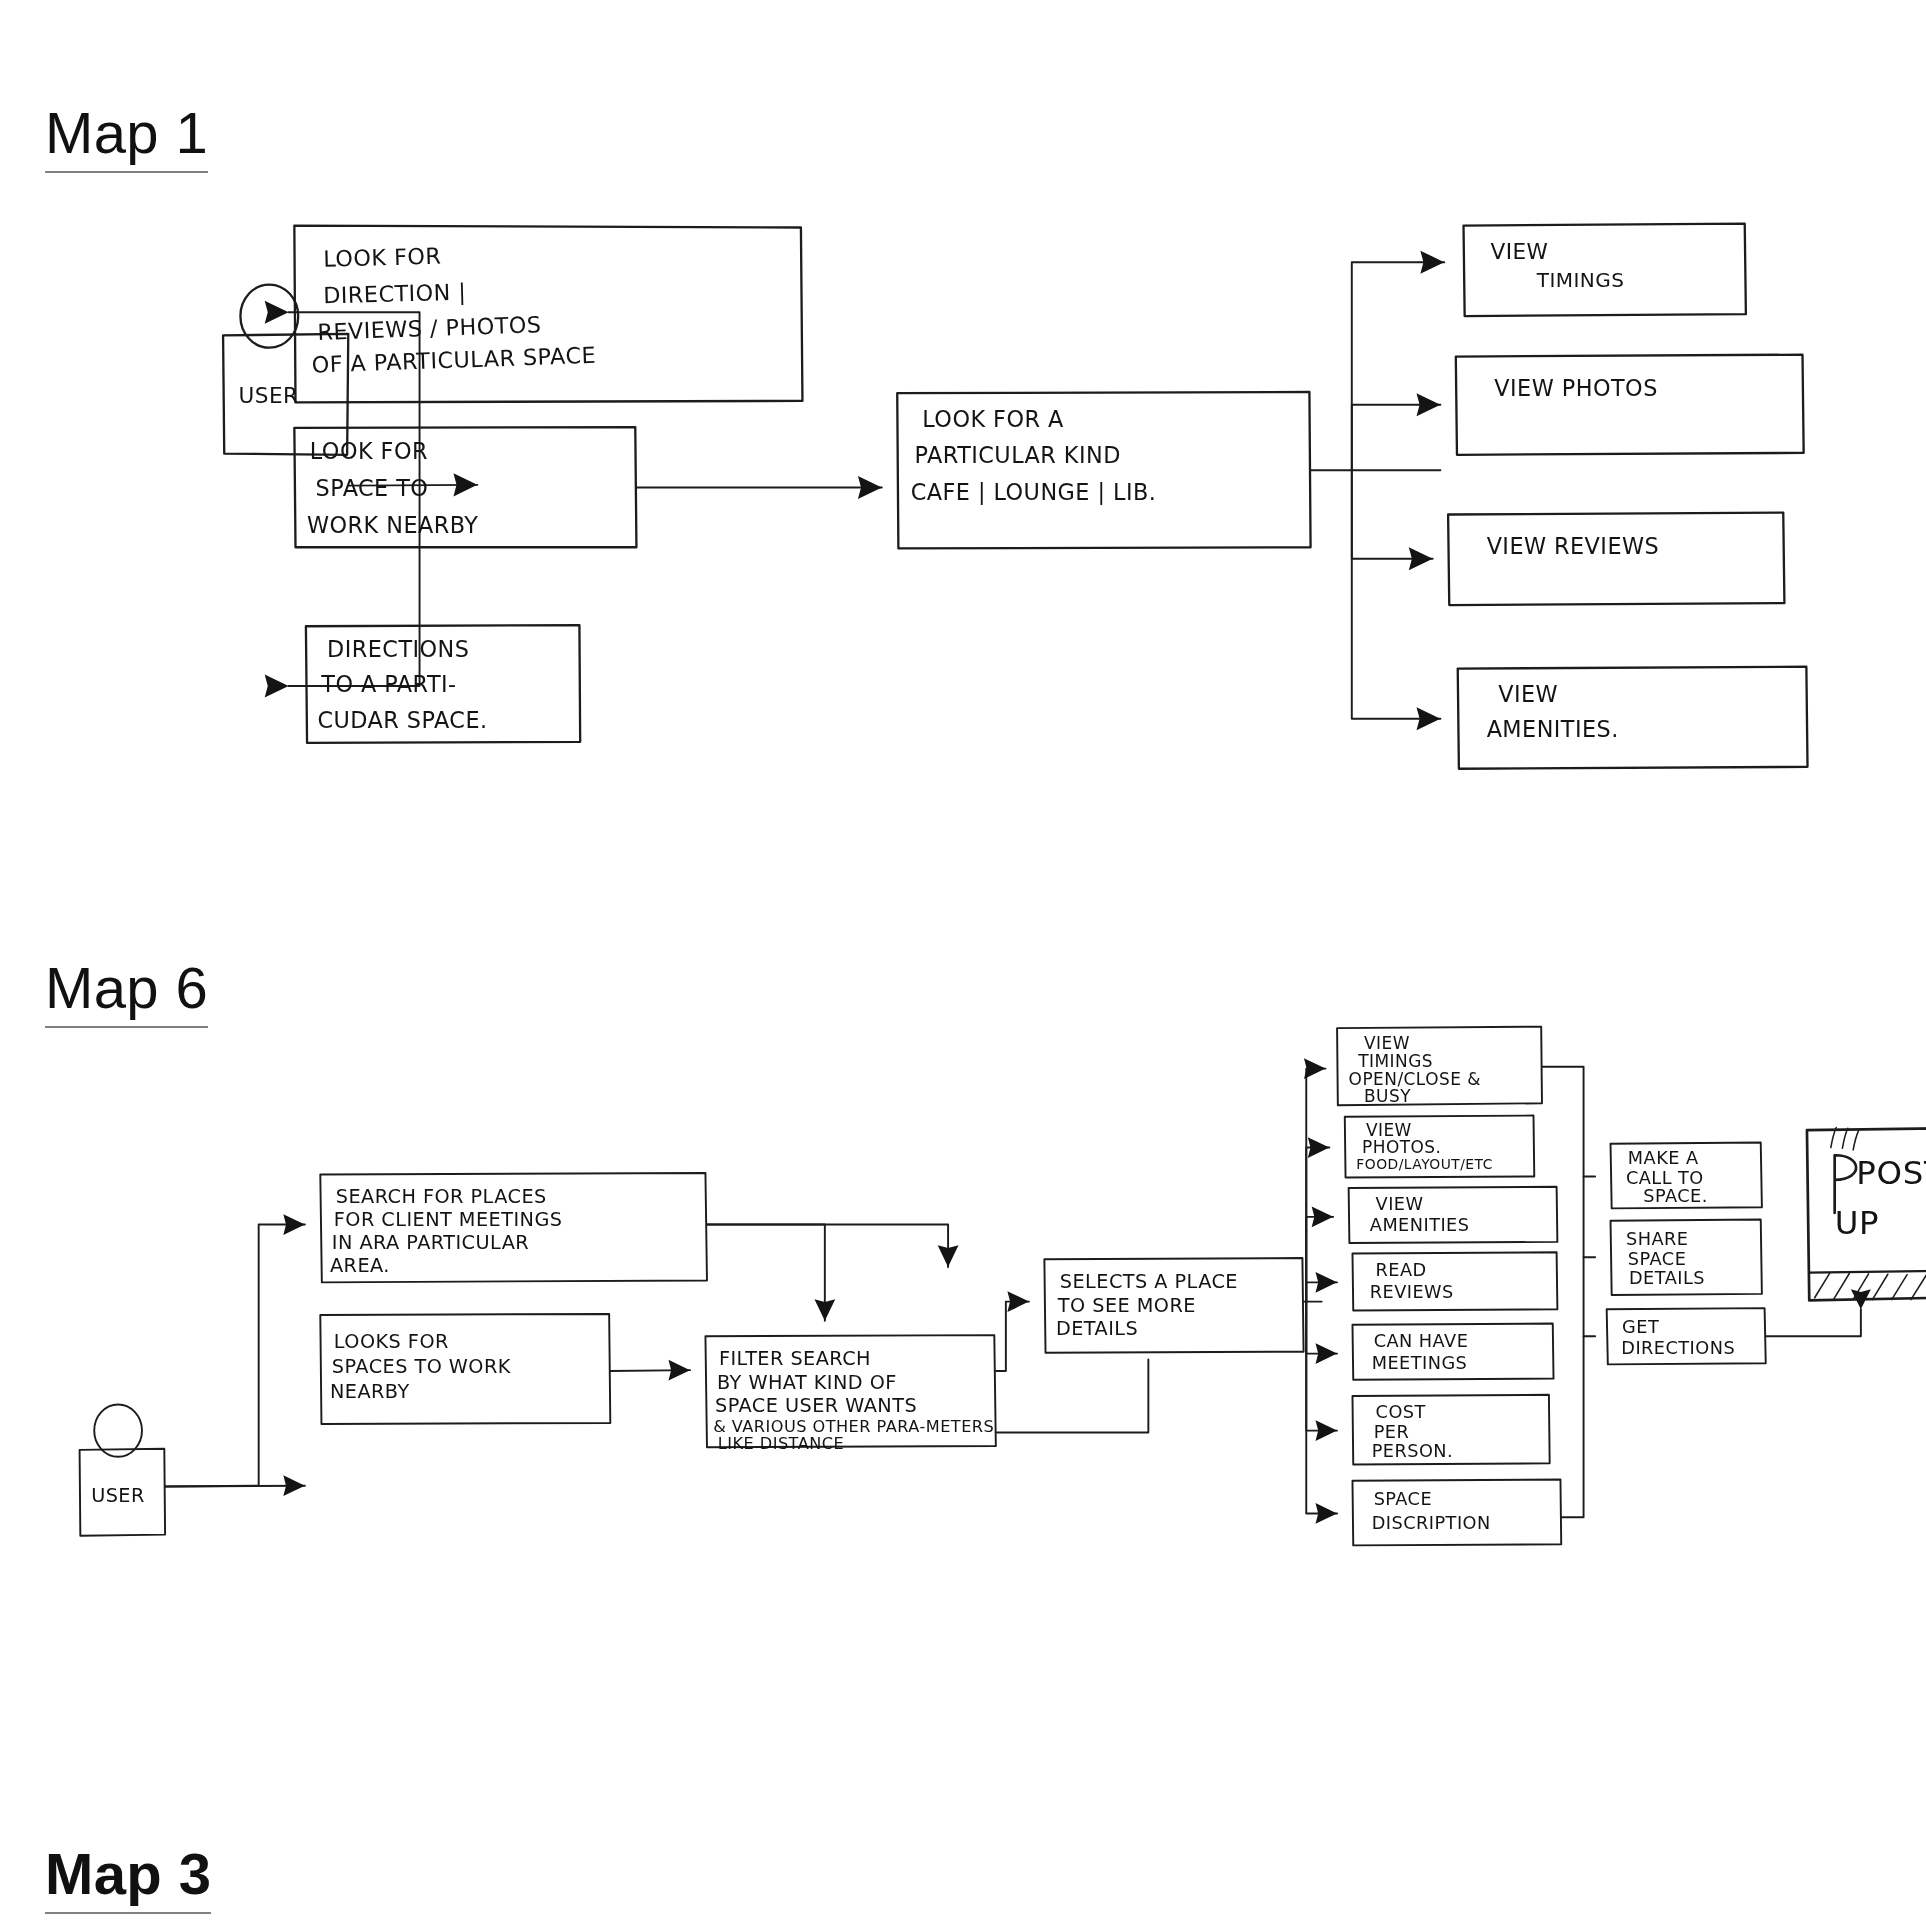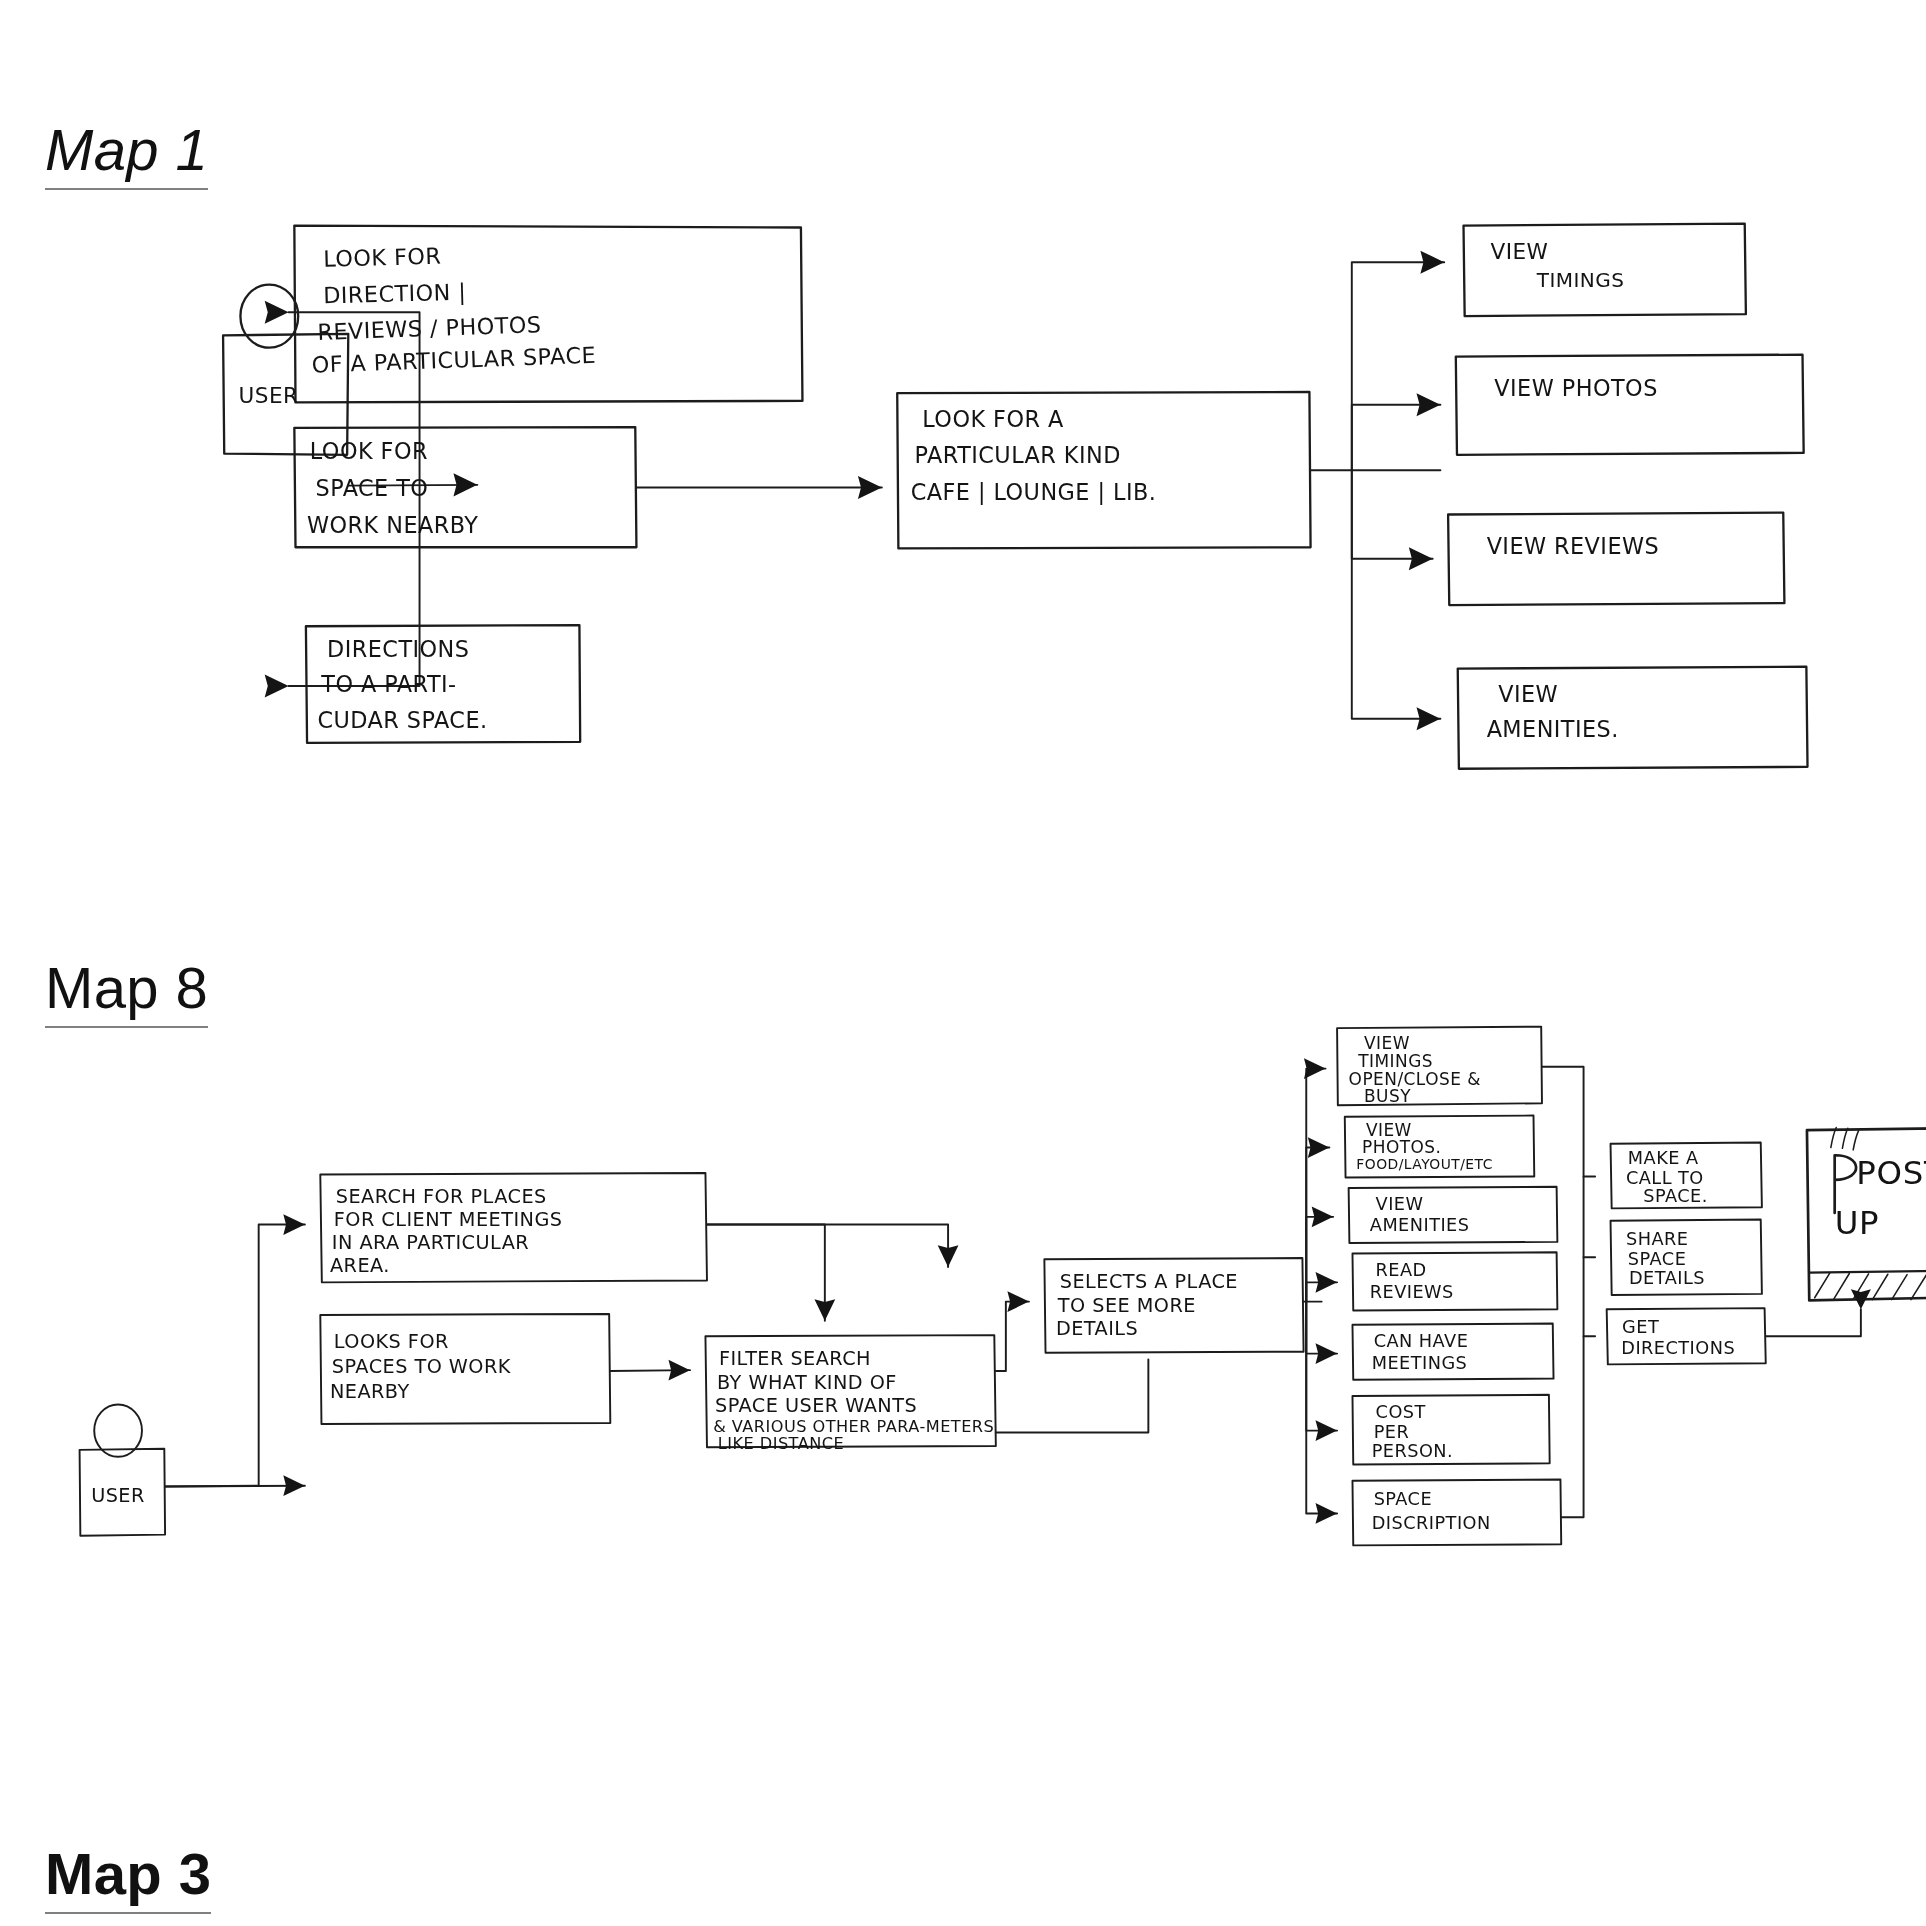--- a/index.html
+++ b/index.html
@@ -36,21 +36,21 @@
     letter-spacing:1.2px;
     dominant-baseline:middle;
   }
   .hw-u{ text-decoration:underline; }
 </style>
 </head>
 <body>
 
 <div class="page">
 
-  <div class="map-heading" style="left:45px;top:121px;font-style:italic;">Map 1</div>
+  <div class="map-heading" style="left:45px;top:104px;">Map 1</div>
 
   <div class="sketch" style="left:173px;top:239px;">
     <svg width="1695" height="578" viewBox="0 0 4400 1500" xmlns="http://www.w3.org/2000/svg">
       <g fill="none" stroke="#1c1c1c" stroke-width="5" stroke-linecap="round" stroke-linejoin="round">
 
         <g>
           <ellipse cx="250" cy="200" rx="75" ry="82" stroke-width="6"></ellipse>
           <path d="M130 250 L455 246 L452 560 L133 557 Z" stroke-width="6"></path>
         </g>
 
@@ -128,21 +128,21 @@
       <g class="hw" font-size="58">
         <text x="3410" y="800">VIEW REVIEWS</text>
       </g>
       <g class="hw" font-size="58">
         <text x="3440" y="1185">VIEW</text>
         <text x="3410" y="1275">AMENITIES.</text>
       </g>
     </svg>
   </div>
 
-  <div class="map-heading" style="left:45px;top:959px;">Map 8</div>
+  <div class="map-heading" style="left:45px;top:959px;">Map 6</div>
 
   <div class="sketch" style="left:58px;top:1032px;">
     <svg width="1888" height="674" viewBox="0 0 4900 1750" xmlns="http://www.w3.org/2000/svg">
       <g fill="none" stroke="#1c1c1c" stroke-width="5" stroke-linecap="round" stroke-linejoin="round">
 
         <g>
           <ellipse cx="155" cy="1035" rx="62" ry="68"></ellipse>
           <path d="M55 1085 L275 1082 L277 1305 L57 1308 Z"></path>
         </g>
 

